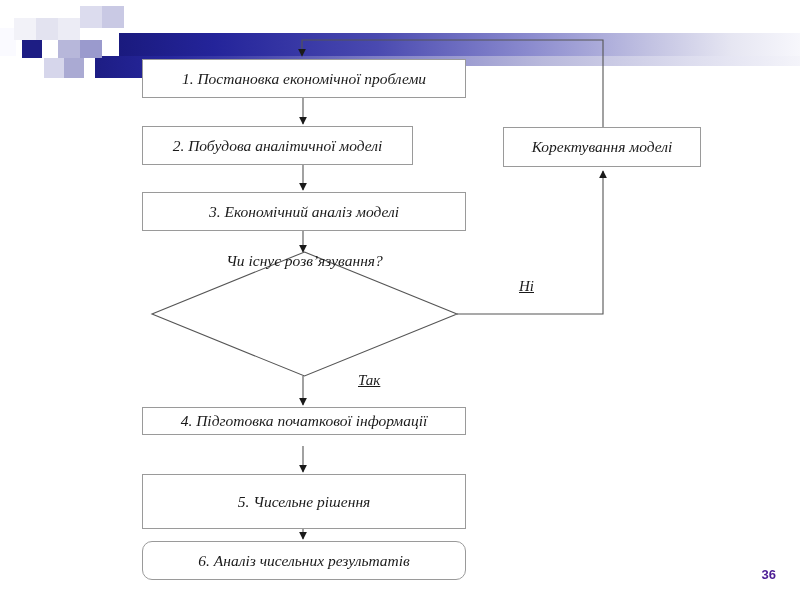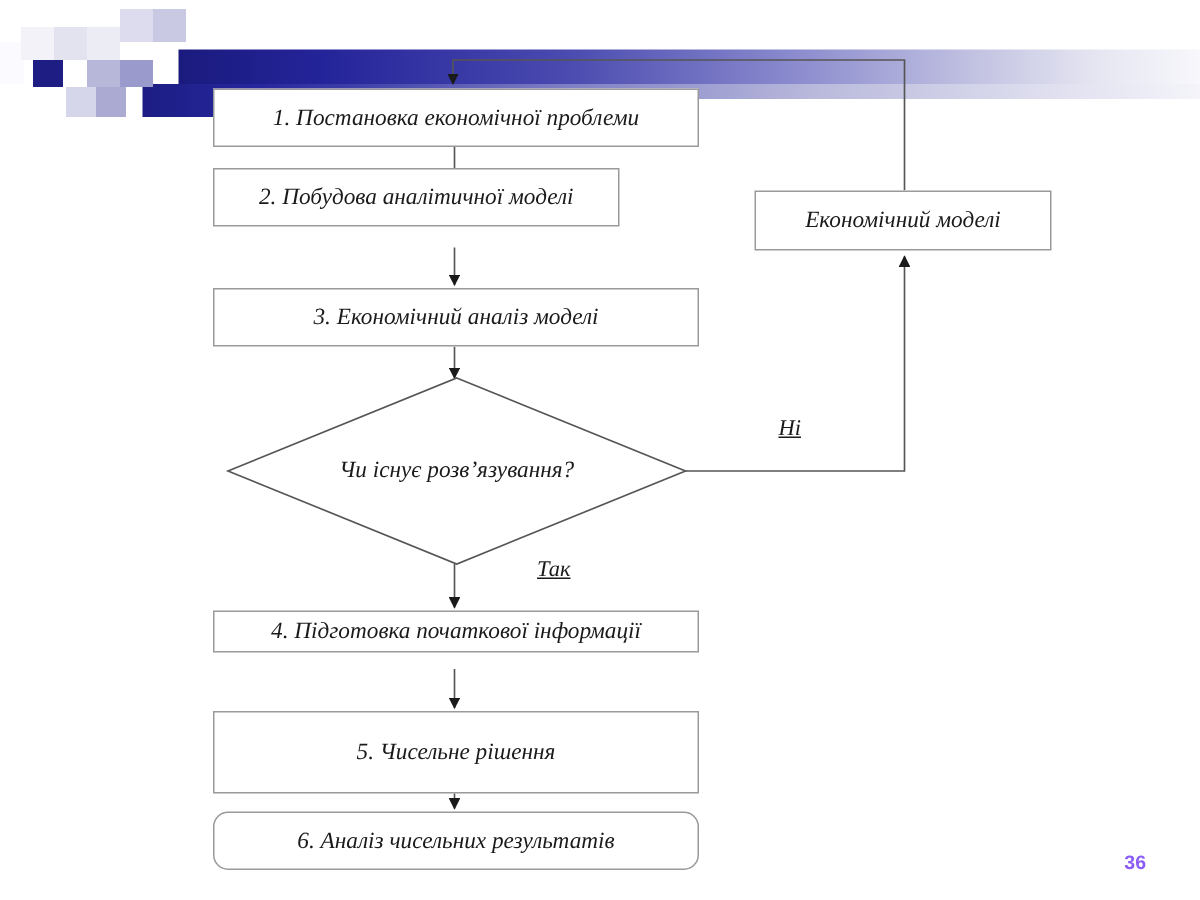--- a/index.html
+++ b/index.html
@@ -47,44 +47,44 @@
     background:#ffffff;
     border:1px solid #9a9a9a;
     display:flex;align-items:center;justify-content:center;
     color:#1a1a1a;
     font-style:italic;
     font-size:15.5px;
     line-height:1.1;
     white-space:nowrap;
   }
   .n1{left:142px;top:59px;width:324px;height:39px;}
-  .n2{left:142px;top:112px;width:271px;height:39px;}
+  .n2{left:142px;top:126px;width:271px;height:39px;}
   .n3{left:142px;top:192px;width:324px;height:39px;}
   .n4{left:142px;top:407px;width:324px;height:28px;}
   .n5{left:142px;top:474px;width:324px;height:55px;justify-content:center;}
   .n6{left:142px;top:541px;width:324px;height:39px;border-radius:10px;}
   .ncorr{left:503px;top:127px;width:198px;height:40px;}
 
   .diamond-wrap{position:absolute;left:152px;top:252px;width:305px;height:124px;}
   .diamond-label{
     position:absolute;left:0;top:0;width:305px;height:124px;
-    display:flex;align-items:center;justify-content:center;
+    display:flex;align-items:flex-start;justify-content:center;
     font-style:italic;font-size:15.5px;color:#1a1a1a;white-space:nowrap;
   }
 
   .edgelabel{
     position:absolute;font-style:italic;font-size:15px;color:#1a1a1a;white-space:nowrap;text-decoration:underline;
   }
   .lbl-ni{left:519px;top:278px;}
   .lbl-tak{left:358px;top:372px;}
 
   .pagenum{
-    position:absolute;right:36px;bottom:18px;
+    position:absolute;right:24px;bottom:18px;
     font-family:"Liberation Sans","DejaVu Sans",sans-serif;
-    font-style:normal;font-weight:bold;font-size:13px;color:#8b5cf6;
+    font-style:normal;font-weight:bold;font-size:13px;color:#4c1d95;
   }
 </style>
 </head>
 <body>
 
 <div id="slide">
 
   <div>
     <div class="deco deco-bar-main"></div>
     <div class="deco deco-block-a"></div>
@@ -149,21 +149,21 @@
   <div class="node n4">
     <span>4. Підготовка початкової інформації</span>
   </div>
   <div class="node n5">
     <span>5. Чисельне рішення</span>
   </div>
   <div class="node n6">
     <span>6. Аналіз чисельних результатів</span>
   </div>
   <div class="node ncorr">
-    <span>Економічний моделі</span>
+    <span>Коректування моделі</span>
   </div>
 
   <div class="edgelabel lbl-ni">Ні</div>
   <div class="edgelabel lbl-tak">Так</div>
 
   <div class="pagenum">36</div>
 
 </div>
 
 </body></html>

